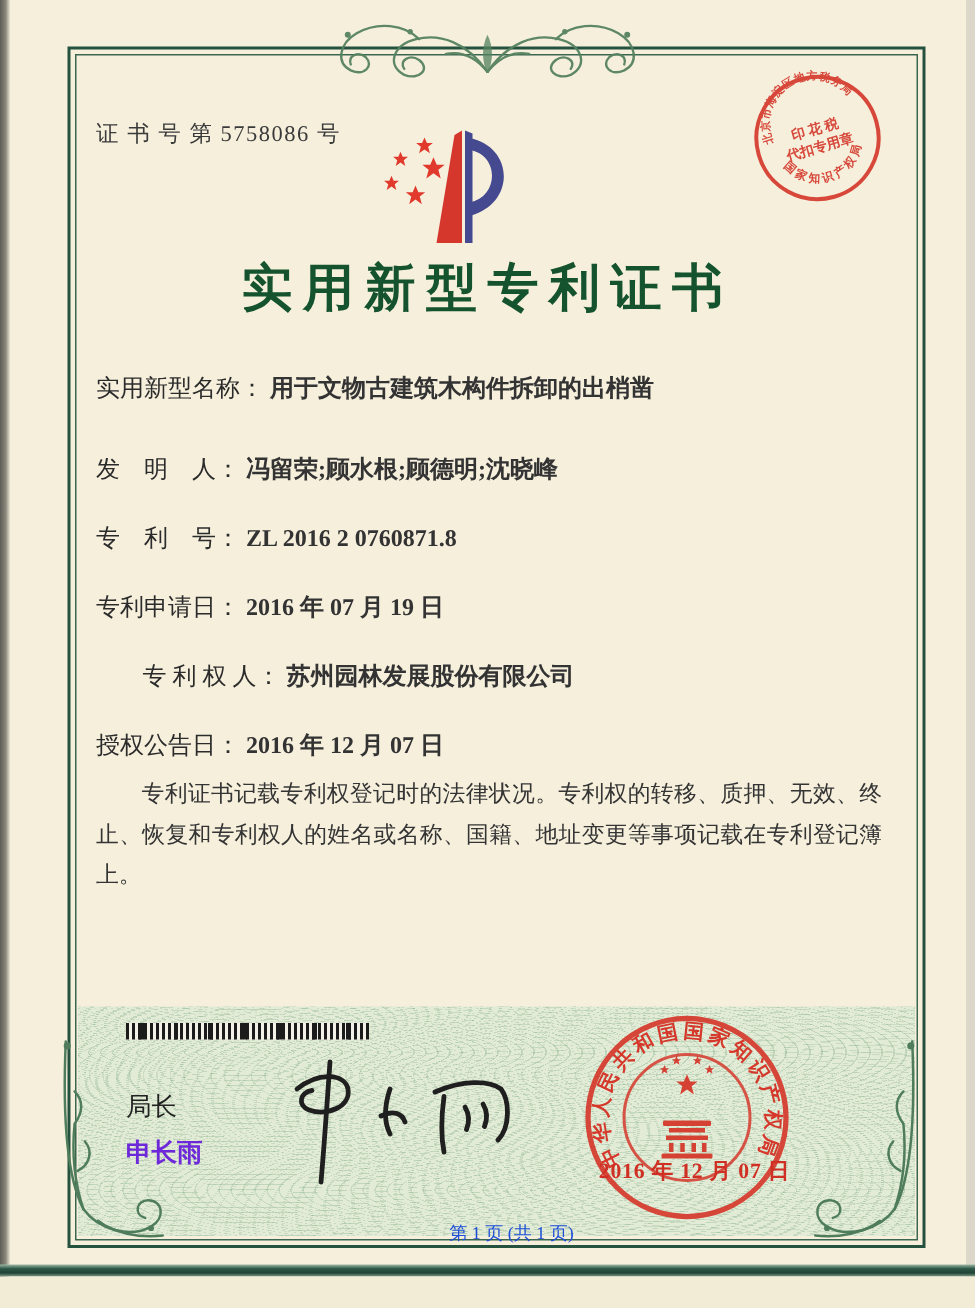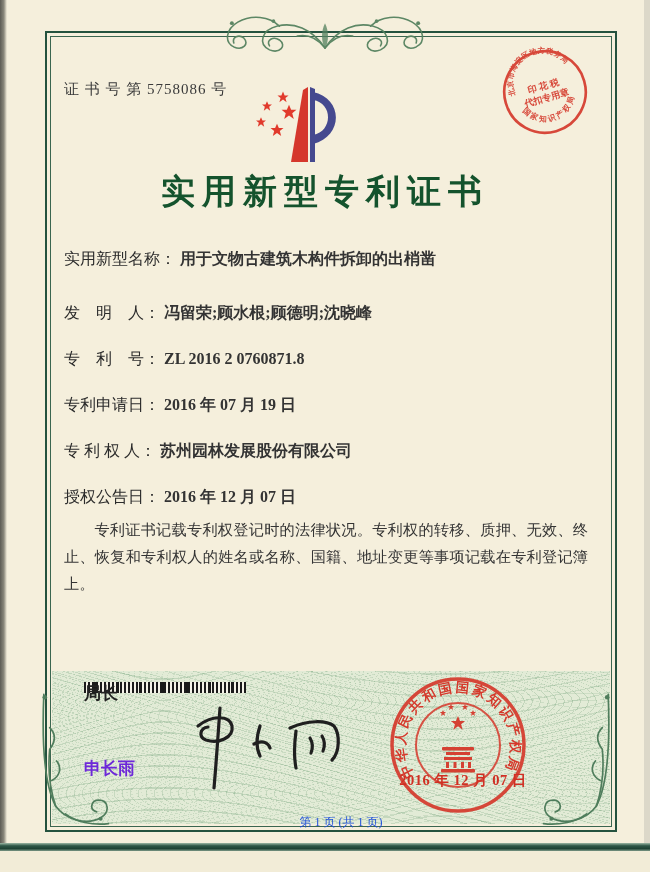--- a/index.html
+++ b/index.html
@@ -42,32 +42,32 @@
   #logo{left:247px;top:84px;z-index:4;}
   #tax-stamp{left:489px;top:36px;z-index:5;transform:rotate(-16deg);}
 
   #title{left:0;right:0;top:169px;text-align:center;font-size:34px;font-weight:700;
     letter-spacing:7px;color:#14532d;}
 
   .field{left:64px;font-size:16px;white-space:nowrap;}
   .field .lbl{font-weight:400;color:#2b2b2b;text-align:right;}
   .field .val{font-weight:700;color:#333;margin-left:4px;}
   #field-0{top:249px;} #field-1{top:303px;} #field-2{top:349px;}
-  #field-3{top:395px;} #field-4{top:441px;} #field-5{top:487px;}
+  #field-3{top:395px;} #field-4{top:441px;margin-left:31px;} #field-5{top:487px;}
 
   #paragraphs{left:64px;top:516px;width:524px;font-size:15.2px;line-height:27px;
     text-align:justify;color:#343434;}
   #paragraphs .para{text-indent:2em;margin:0;}
 
   #barcode{position:absolute;left:84px;top:682px;width:162px;height:11px;z-index:4;
     background:
       repeating-linear-gradient(90deg,#1b1b1b 0 2px,rgba(0,0,0,0) 2px 4px),
       repeating-linear-gradient(90deg,rgba(0,0,0,0) 0 9px,#1b1b1b 9px 12px,rgba(0,0,0,0) 12px 23px),
       #f4f2e8;}
-  #bureau-title{left:84px;top:682px;font-size:17px;font-weight:700;
+  #bureau-title{left:84px;top:726px;font-size:17px;font-weight:400;
     font-family:"Liberation Sans","DejaVu Sans",sans-serif;color:#222;}
   #bureau-name{left:84px;top:757px;font-size:17px;font-weight:700;
     font-family:"Liberation Sans","DejaVu Sans",sans-serif;color:#6d28d9;}
   #signature{left:168px;top:696px;z-index:4;}
   #seal{left:383px;top:672px;z-index:4;}
   #seal-date{left:388px;top:771px;width:150px;text-align:center;z-index:5;
     color:#d02f23;font-weight:700;font-size:14.5px;letter-spacing:.5px;}
   #footer{left:0;right:0;top:814px;text-align:center;font-size:12px;color:#1d4ed8;z-index:4;margin-left:32px;}
 </style>
 </head>

